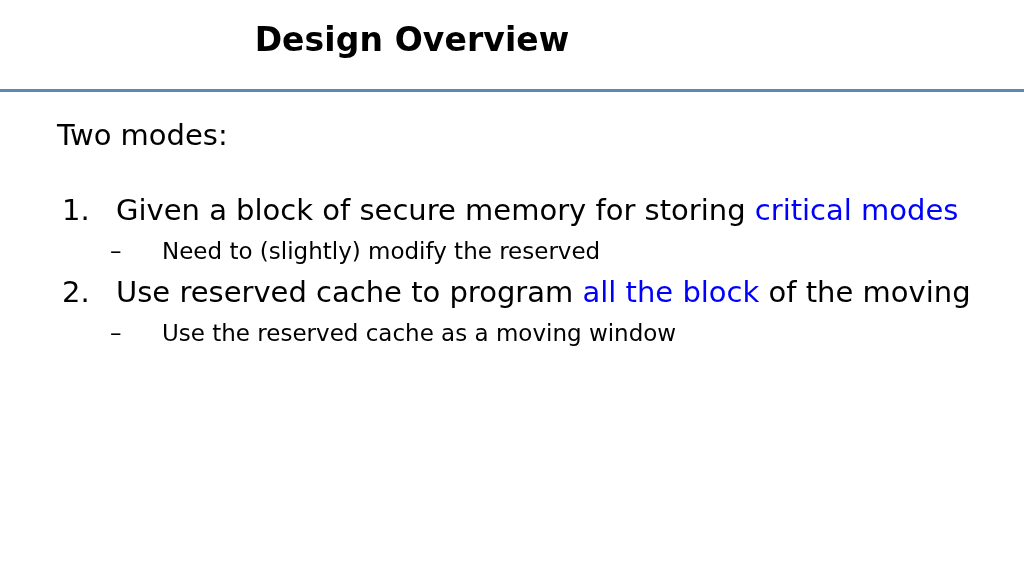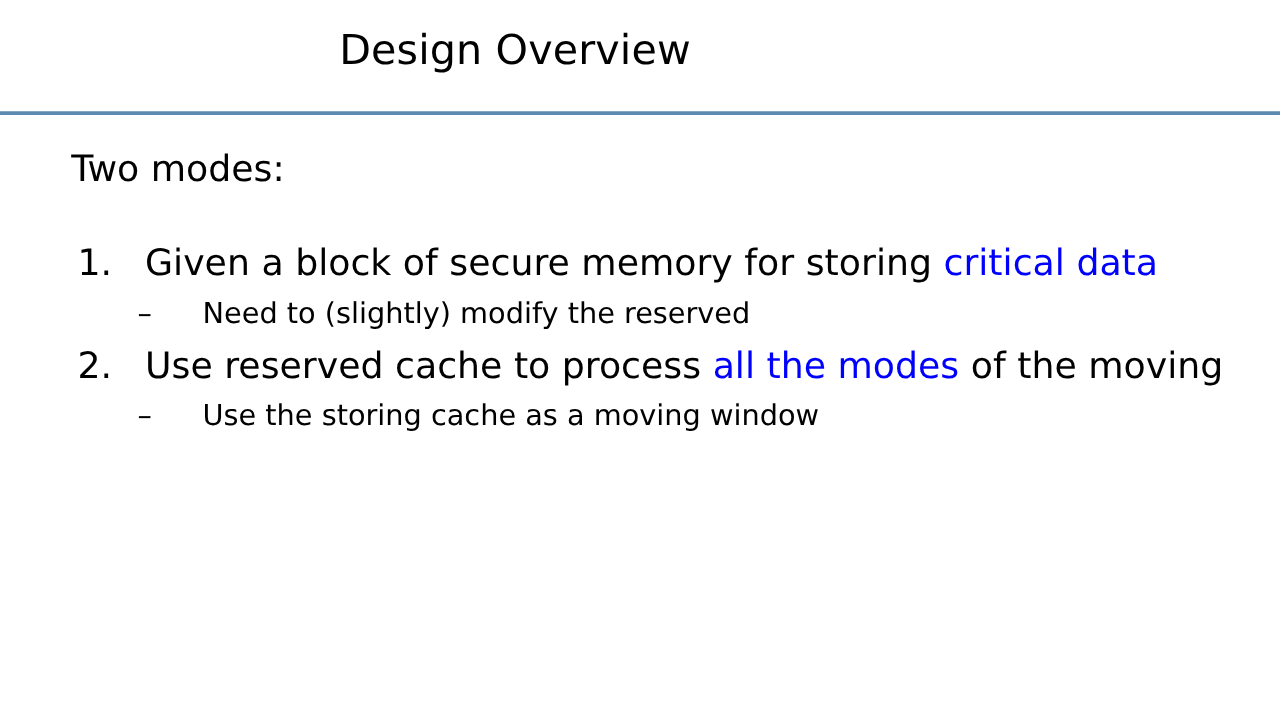--- a/index.html
+++ b/index.html
@@ -22,21 +22,21 @@
 
   
   .slide-title {
     position: absolute;
     top: 18px;
     left: 0;
     width: 824px;
     text-align: center;
     font-size: 33px;
     line-height: 44px;
-    font-weight: 400;
+    font-weight: 700;
     color: #000000;
     letter-spacing: 0.1px;
     white-space: nowrap;
   }
 
   
   .title-rule {
     position: absolute;
     top: 89px;
     left: 0;
@@ -121,35 +121,35 @@
 
   <div class="body">
 
     <p class="lead">Two modes:</p>
 
     <div class="spacer"></div>
 
     <div class="num-item">
       <span class="marker">1.</span>
       <span class="num-text">
-        <span>Given a block of secure memory for storing </span><span class="hl">critical data</span><span></span>
+        <span>Given a block of secure memory for storing </span><span class="hl">critical modes</span><span></span>
       </span>
     </div>
 
     <div class="sub-item">
       <span class="dash">–</span>
       <span class="sub-text">Need to (slightly) modify the reserved</span>
     </div>
 
     <div class="num-item">
       <span class="marker">2.</span>
       <span class="num-text">
-        <span>Use reserved cache to process </span><span class="hl">all the modes</span><span> of the moving</span>
+        <span>Use reserved cache to program </span><span class="hl">all the block</span><span> of the moving</span>
       </span>
     </div>
 
     <div class="sub-item">
       <span class="dash">–</span>
-      <span class="sub-text">Use the storing cache as a moving window</span>
+      <span class="sub-text">Use the reserved cache as a moving window</span>
     </div>
 
   </div>
 </div>
 
 </body></html>

